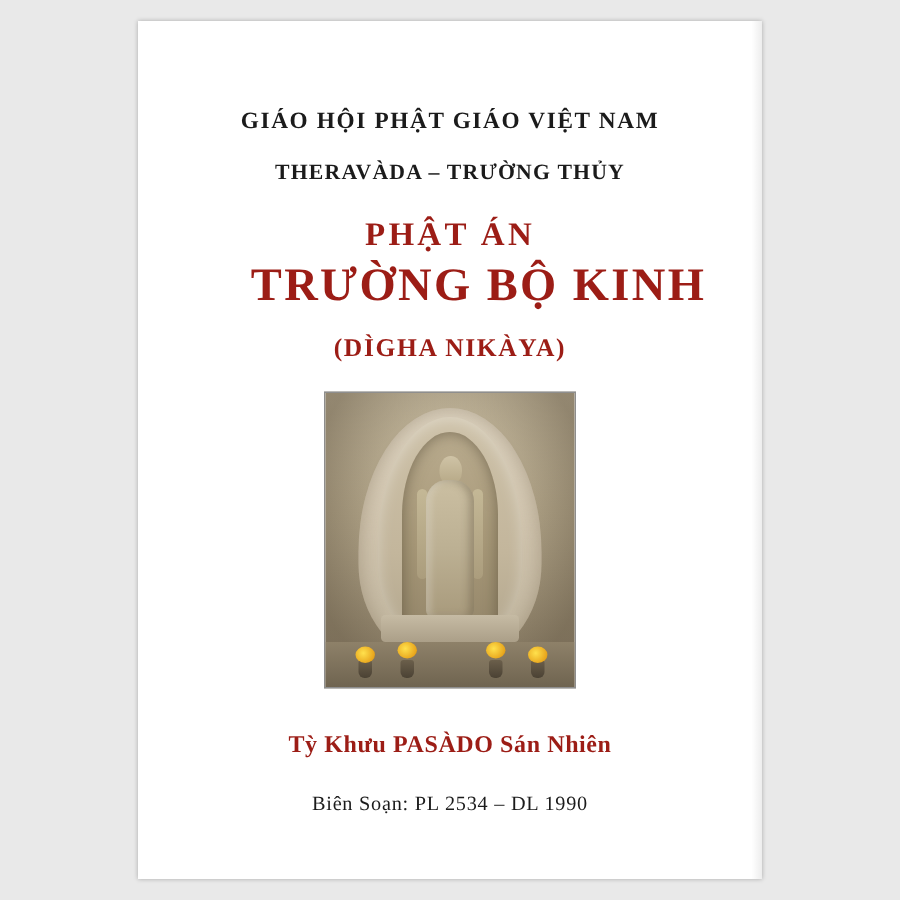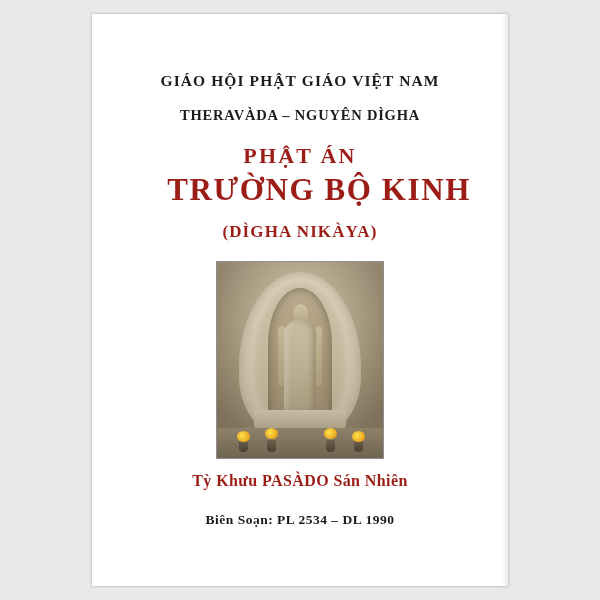--- a/index.html
+++ b/index.html
@@ -221,46 +221,46 @@
     background: linear-gradient(to bottom, #6b5f4b, #4b4234);
     border-radius: 2px 2px 4px 4px;
   }
   .v1 { left: 22px; }
   .v2 { left: 50px; }
   .v3 { right: 48px; }
   .v4 { right: 20px; }
 
   
   .author {
-    margin-top: 13px;
+    margin-top: 29px;
     font-weight: bold;
     font-size: 16px;
     color: #9c1d16;
     letter-spacing: 0.4px;
   }
   .dates {
     margin-top: 18px;
-    font-weight: bold;
+    font-weight: normal;
     font-size: 13.5px;
     color: #1b1b1b;
     line-height: 1.72;
     letter-spacing: 0.5px;
   }
 </style>
 </head>
 <body>
 
 <div id="stage">
 
   <div id="cover">
     <div class="inner">
 
       <div class="line-org">GIÁO  HỘI  PHẬT  GIÁO  VIỆT  NAM</div>
 
-      <div class="line-trad">THERAVÀDA – NGUYÊN DÌGHA</div>
+      <div class="line-trad">THERAVÀDA – TRƯỜNG THỦY</div>
 
       <div class="t1">PHẬT  ÁN</div>
 
       <div class="t2">TRƯỜNG  BỘ  KINH</div>
 
       <div class="t3">(DÌGHA  NIKÀYA)</div>
 
       <div class="photo-wrap">
         <div class="photo">
           <div class="backdrop"></div>

